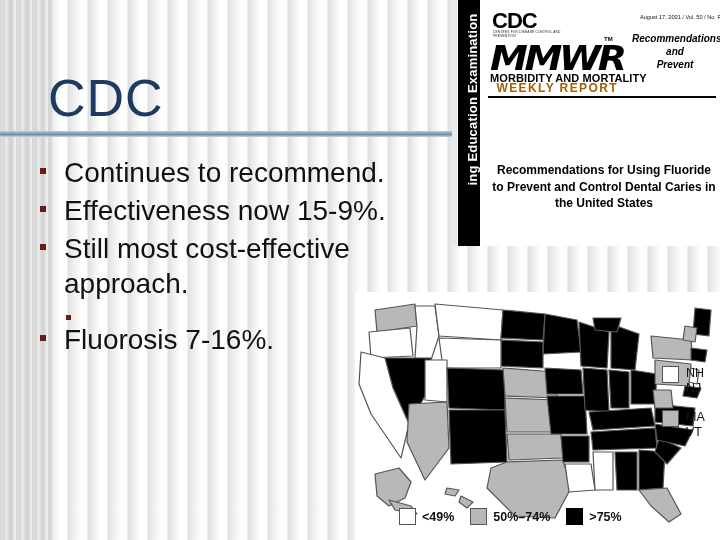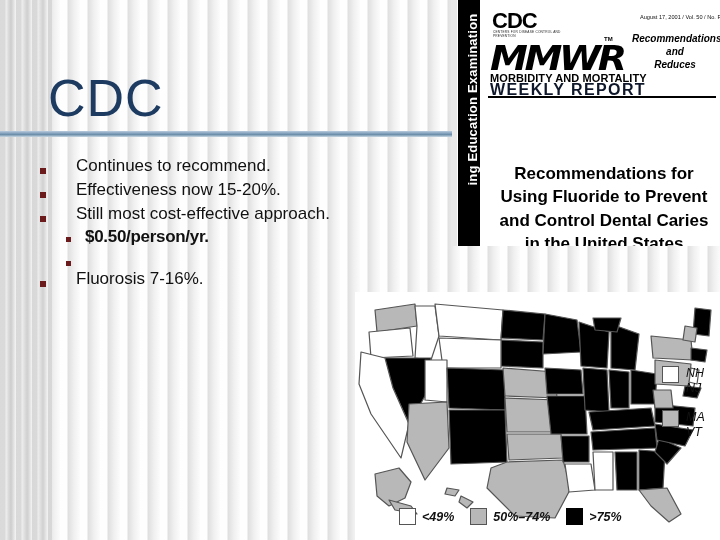--- a/index.html
+++ b/index.html
@@ -42,21 +42,21 @@
 
   
   #bullets{position:absolute;left:30px;top:155px;width:370px;}
   .b-row{display:flex;align-items:flex-start;margin-bottom:2px;}
   .b-mark{
     width:6px;height:6px;background:#6b1b1b;flex:0 0 auto;
     margin-top:13px;margin-right:0;
   }
   .l1 .b-mark{margin-left:10px;}
   .l2 .b-mark{margin-left:36px;width:5px;height:5px;margin-top:11px;}
-  .b-text{font-size:17px;color:#111;line-height:1.28;margin-left:30px;}
+  .b-text{font-size:28px;color:#111;line-height:1.28;margin-left:18px;}
   .l2 .b-text{font-size:17px;font-weight:bold;margin-left:14px;letter-spacing:-0.3px;}
 
   
   #mmwr{
     position:absolute;left:452px;top:0;width:268px;height:246px;
     background:#ffffff;overflow:hidden;
   }
   #mmwr-edge{position:absolute;left:0;top:0;width:5px;height:246px;background:#e9e9e9;}
   #mmwr-bar{
     position:absolute;left:6px;top:0;width:22px;height:246px;background:#000;
@@ -84,44 +84,44 @@
     transform:scaleX(1.12);transform-origin:left top;
   }
   #mmwr-tm{position:absolute;left:152px;top:36px;font-size:6px;font-weight:bold;}
   #mmwr-mm{
     position:absolute;left:38px;top:72px;width:128px;
     font-size:11px;font-weight:bold;color:#000;letter-spacing:.1px;
     text-align:center;white-space:nowrap;
   }
   #mmwr-wr{
     position:absolute;left:38px;top:81px;width:128px;
-    font-size:16px;font-weight:bold;color:#0f172a;letter-spacing:1.4px;
-    text-align:left;white-space:nowrap;
+    font-size:12px;font-weight:bold;color:#a16207;letter-spacing:1.4px;
+    text-align:right;white-space:nowrap;
   }
   #mmwr-date{
     position:absolute;left:188px;top:14px;
     font-size:5.6px;color:#111;white-space:nowrap;
   }
   #mmwr-rar{
     position:absolute;left:180px;top:32px;width:86px;
     font-size:10px;font-weight:bold;font-style:italic;color:#000;
     text-align:center;line-height:1.32;
   }
   #mmwr-hr{
     position:absolute;left:36px;top:96px;width:228px;height:2px;background:#000;
   }
   #mmwr-title{
     position:absolute;left:38px;top:162px;width:228px;
-    text-align:center;font-size:17px;font-weight:bold;color:#000;line-height:1.38;
+    text-align:center;font-size:12px;font-weight:bold;color:#000;line-height:1.38;
   }
 
   
   #mapbox{
     position:absolute;left:355px;top:292px;width:365px;height:248px;
-    background:#fff;overflow:hidden;font-style:italic;
+    background:#fff;overflow:hidden;
   }
   #mapsvg{position:absolute;left:0;top:0;}
   .leg-row{position:absolute;display:flex;align-items:flex-start;}
   .swatch{width:15px;height:15px;border:1.6px solid #555;flex:0 0 auto;}
   .sw-white{background:#fff;}
   .sw-gray{background:#b8b8b8;}
   .sw-black{background:#000;border-color:#000;}
   .leg-states{margin-left:7px;font-size:12.5px;line-height:1.22;color:#111;}
   #legend-bottom{
     position:absolute;left:44px;top:216px;display:flex;align-items:center;gap:16px;
@@ -139,32 +139,28 @@
 
   <div id="bullets">
 
     <div class="b-row l1">
       <div class="b-mark"></div>
       <div class="b-text">Continues to recommend.</div>
     </div>
 
     <div class="b-row l1">
       <div class="b-mark"></div>
-      <div class="b-text">Effectiveness now 15-20%.</div>
+      <div class="b-text">Effectiveness now 15-9%.</div>
     </div>
 
     <div class="b-row l1">
       <div class="b-mark"></div>
       <div class="b-text">Still most cost-effective approach.</div>
     </div>
 
-    <div class="b-row l2">
-      <div class="b-mark"></div>
-      <div class="b-text">$0.50/person/yr.</div>
-    </div>
 
     <div class="b-row l2">
       <div class="b-mark"></div>
     </div>
 
 
     <div class="b-row l1">
       <div class="b-mark"></div>
       <div class="b-text">Fluorosis 7-16%.</div>
     </div>
@@ -178,21 +174,21 @@
     </div>
     <div id="cdc-small">CDC</div>
     <div id="cdc-sub">CENTERS FOR DISEASE CONTROL AND PREVENTION</div>
     <div id="mmwr-logo">MMWR</div>
     <div id="mmwr-tm">TM</div>
     <div id="mmwr-mm">MORBIDITY AND MORTALITY</div>
     <div id="mmwr-wr">WEEKLY REPORT</div>
     <div id="mmwr-date">August 17, 2001 / Vol. 50 / No. RR-14</div>
     <div id="mmwr-rar" style="white-space:pre-line">Recommendations
 and
-Reduces</div>
+Prevent</div>
     <div id="mmwr-hr"></div>
     <div id="mmwr-title">Recommendations for Using Fluoride to Prevent and Control Dental Caries in the United States</div>
   </div>
 
   <div id="mapbox">
 
     <svg id="mapsvg" width="365" height="248" viewBox="0 0 365 248">
       <g stroke="#555" stroke-width="1.2" stroke-linejoin="round">
 
         <polygon points="20,18 60,12 62,34 22,40" fill="#b8b8b8"></polygon>

